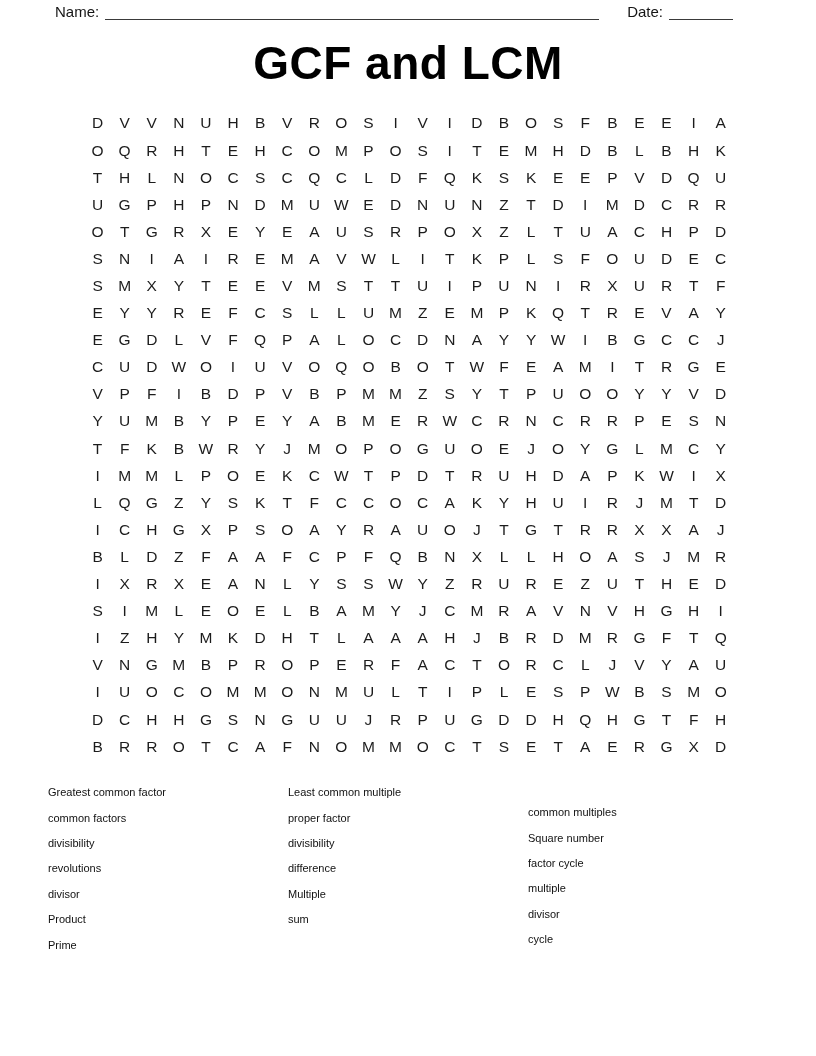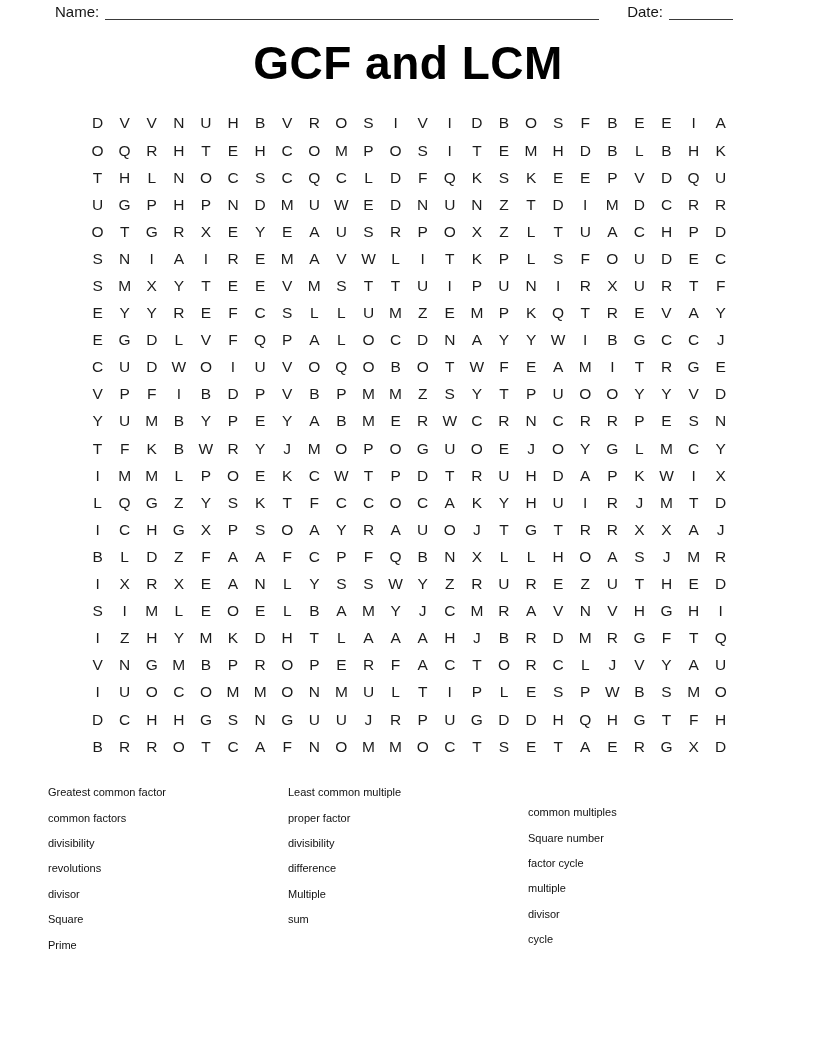--- a/index.html
+++ b/index.html
@@ -714,21 +714,21 @@
       </div>
     </div>
 
   <div class="word-lists">
     <div class="word-col">
         <div class="word-item">Greatest common factor</div>
         <div class="word-item">common factors</div>
         <div class="word-item">divisibility</div>
         <div class="word-item">revolutions</div>
         <div class="word-item">divisor</div>
-        <div class="word-item">Square</div>
+        <div class="word-item">Product</div>
         <div class="word-item">Prime</div>
       </div>
     <div class="word-col">
         <div class="word-item">Least common multiple</div>
         <div class="word-item">proper factor</div>
         <div class="word-item">divisibility</div>
         <div class="word-item">difference</div>
         <div class="word-item">Multiple</div>
         <div class="word-item">sum</div>
       </div>

